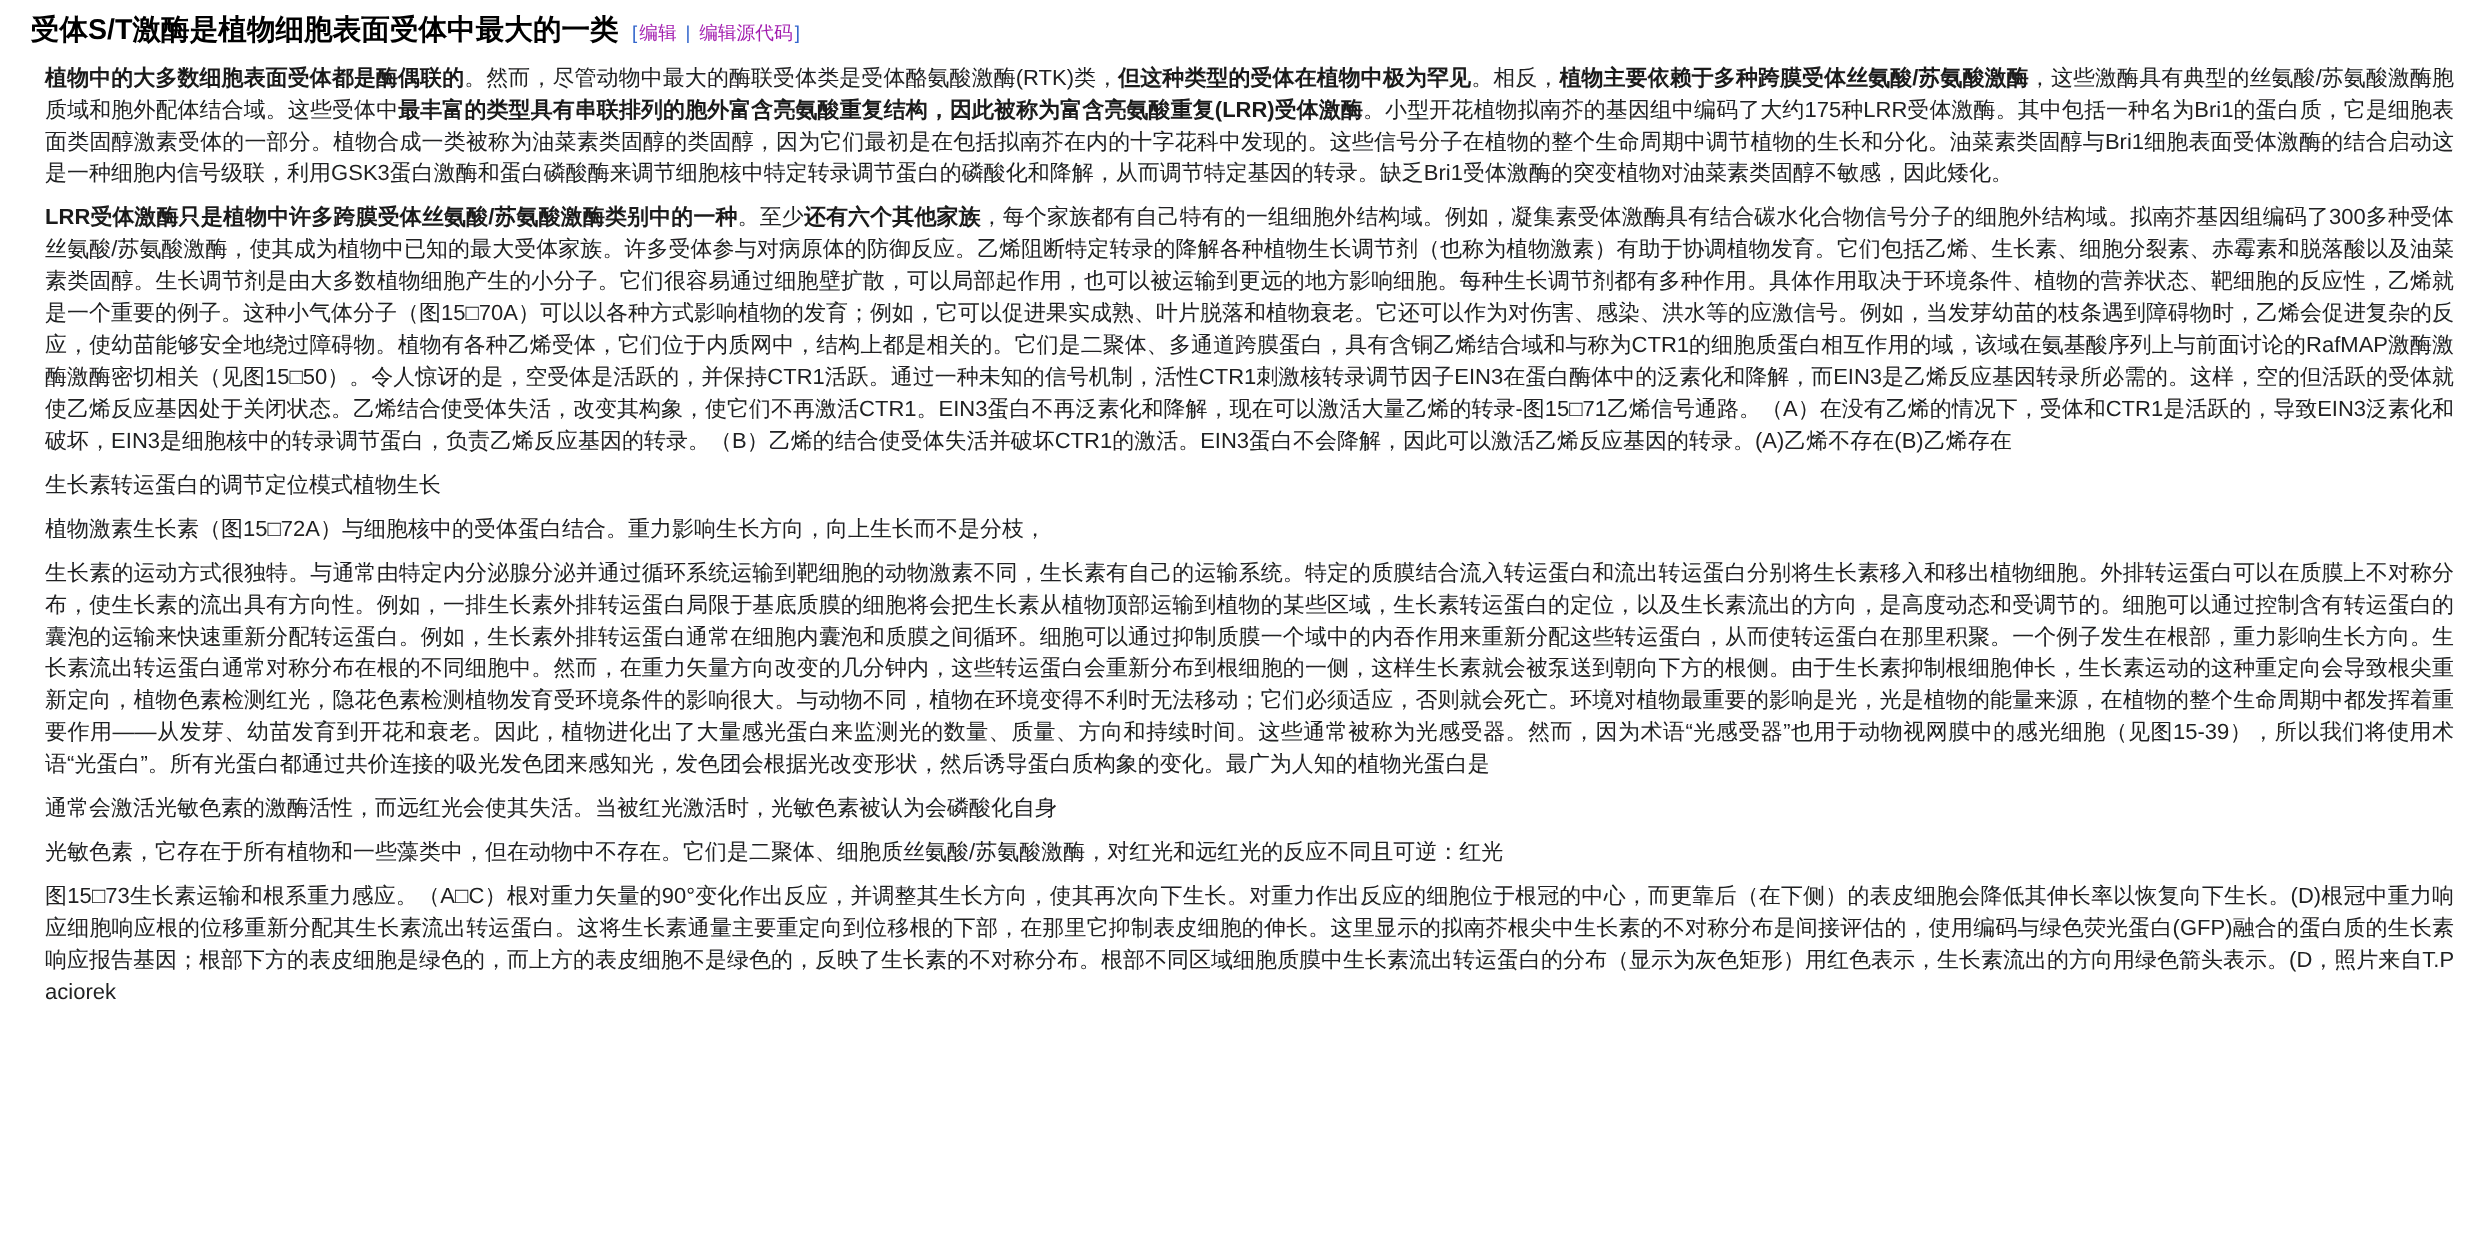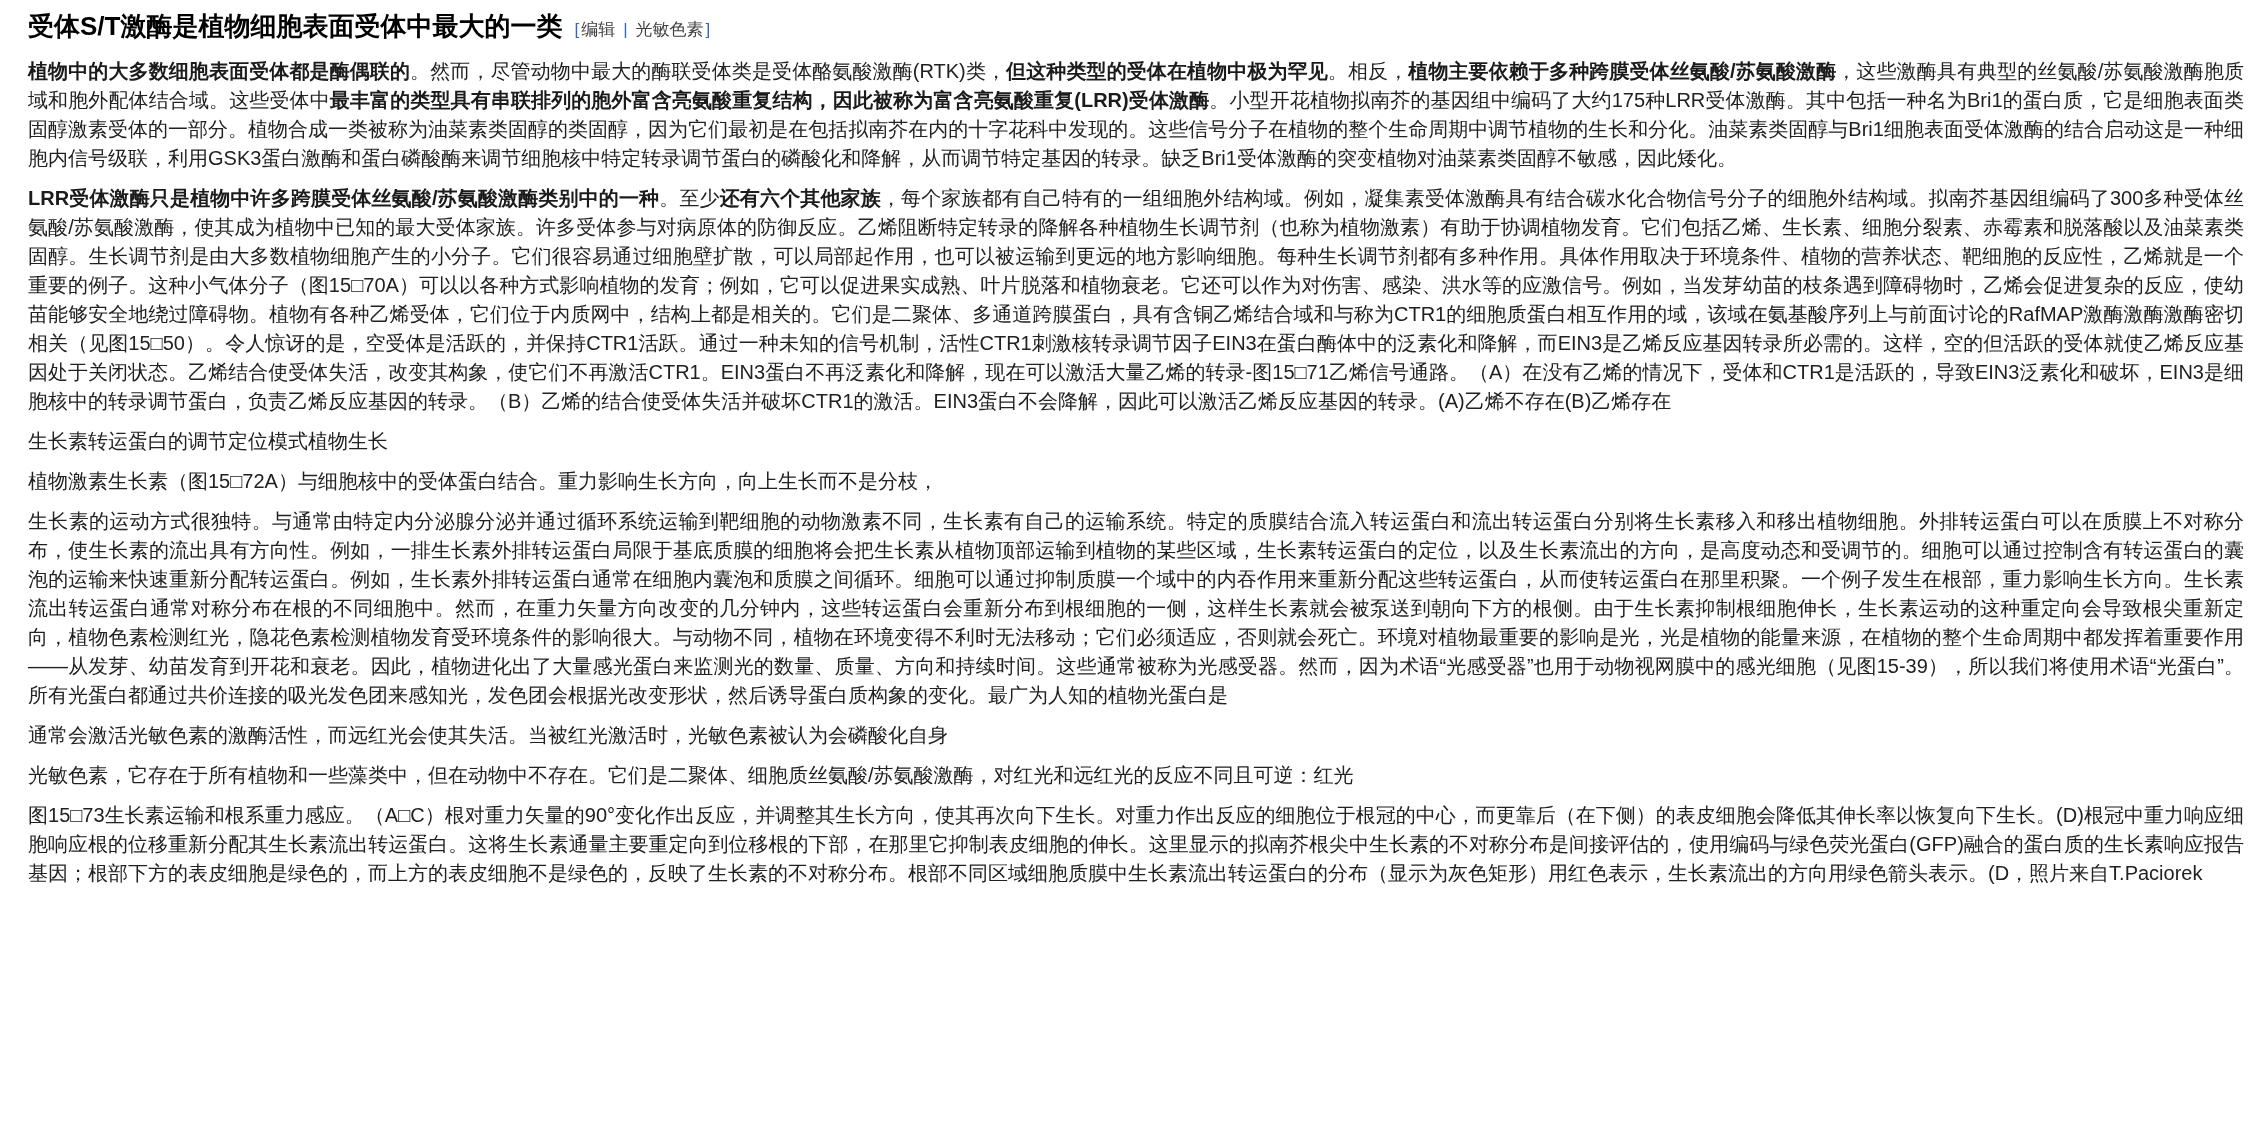--- a/index.html
+++ b/index.html
@@ -6,33 +6,33 @@
   body {
     width: 2250px; height: 1130px; overflow: hidden;
     background: #ffffff; color: #202122;
     font-family: "Liberation Sans", "DejaVu Sans", sans-serif;
   }
   .page { padding: 8px 6px 0 28px; }
   .title-row { margin: 2px 0 6px 0; font-size: 26px; line-height: 32px; font-weight: bold; color: #000000; }
   .editsection { font-size: 17px; font-weight: normal; margin-left: 12px; white-space: nowrap; }
   .editsection .bracket { color: #3366cc; }
   .editsection .divider { color: #3366cc; margin: 0 6px; }
-  .editsection a { color: #404040; text-decoration: none; cursor: pointer; margin: 0 2px; }
+  .editsection a { color: #a21caf; text-decoration: none; cursor: pointer; margin: 0 2px; }
   #article-body p {
-    margin: 11px 0; font-size: 20px; line-height: 29px;
+    margin: 11px 13px; font-size: 20px; line-height: 29px;
     text-align: justify; text-justify: inter-ideograph; word-break: break-all;
   }
   #article-body b { font-weight: bold; color: #1b1b1b; }
 </style>
 </head>
 <body>
 
 <div class="page">
   <h2 class="title-row">
-    <span>受体S/T激酶是植物细胞表面受体中最大的一类</span><span class="editsection"><span class="bracket">[</span><a>编辑</a><span class="divider">|</span><a>光敏色素</a><span class="bracket">]</span></span>
+    <span>受体S/T激酶是植物细胞表面受体中最大的一类</span><span class="editsection"><span class="bracket">[</span><a>编辑</a><span class="divider">|</span><a>编辑源代码</a><span class="bracket">]</span></span>
   </h2>
   <div id="article-body">
       <p><b>植物中的大多数细胞表面受体都是酶偶联的</b><span>。然而，尽管动物中最大的酶联受体类是受体酪氨酸激酶(RTK)类，</span><b>但这种类型的受体在植物中极为罕见</b><span>。相反，</span><b>植物主要依赖于多种跨膜受体丝氨酸/苏氨酸激酶</b><span>，这些激酶具有典型的丝氨酸/苏氨酸激酶胞质域和胞外配体结合域。这些受体中</span><b>最丰富的类型具有串联排列的胞外富含亮氨酸重复结构，因此被称为富含亮氨酸重复(LRR)受体激酶</b><span>。小型开花植物拟南芥的基因组中编码了大约175种LRR受体激酶。其中包括一种名为Bri1的蛋白质，它是细胞表面类固醇激素受体的一部分。植物合成一类被称为油菜素类固醇的类固醇，因为它们最初是在包括拟南芥在内的十字花科中发现的。这些信号分子在植物的整个生命周期中调节植物的生长和分化。油菜素类固醇与Bri1细胞表面受体激酶的结合启动这是一种细胞内信号级联，利用GSK3蛋白激酶和蛋白磷酸酶来调节细胞核中特定转录调节蛋白的磷酸化和降解，从而调节特定基因的转录。缺乏Bri1受体激酶的突变植物对油菜素类固醇不敏感，因此矮化。</span></p>
       <p><b>LRR受体激酶只是植物中许多跨膜受体丝氨酸/苏氨酸激酶类别中的一种</b><span>。至少</span><b>还有六个其他家族</b><span>，每个家族都有自己特有的一组细胞外结构域。例如，凝集素受体激酶具有结合碳水化合物信号分子的细胞外结构域。拟南芥基因组编码了300多种受体丝氨酸/苏氨酸激酶，使其成为植物中已知的最大受体家族。许多受体参与对病原体的防御反应。乙烯阻断特定转录的降解各种植物生长调节剂（也称为植物激素）有助于协调植物发育。它们包括乙烯、生长素、细胞分裂素、赤霉素和脱落酸以及油菜素类固醇。生长调节剂是由大多数植物细胞产生的小分子。它们很容易通过细胞壁扩散，可以局部起作用，也可以被运输到更远的地方影响细胞。每种生长调节剂都有多种作用。具体作用取决于环境条件、植物的营养状态、靶细胞的反应性，乙烯就是一个重要的例子。这种小气体分子（图15□70A）可以以各种方式影响植物的发育；例如，它可以促进果实成熟、叶片脱落和植物衰老。它还可以作为对伤害、感染、洪水等的应激信号。例如，当发芽幼苗的枝条遇到障碍物时，乙烯会促进复杂的反应，使幼苗能够安全地绕过障碍物。植物有各种乙烯受体，它们位于内质网中，结构上都是相关的。它们是二聚体、多通道跨膜蛋白，具有含铜乙烯结合域和与称为CTR1的细胞质蛋白相互作用的域，该域在氨基酸序列上与前面讨论的RafMAP激酶激酶激酶密切相关（见图15□50）。令人惊讶的是，空受体是活跃的，并保持CTR1活跃。通过一种未知的信号机制，活性CTR1刺激核转录调节因子EIN3在蛋白酶体中的泛素化和降解，而EIN3是乙烯反应基因转录所必需的。这样，空的但活跃的受体就使乙烯反应基因处于关闭状态。乙烯结合使受体失活，改变其构象，使它们不再激活CTR1。EIN3蛋白不再泛素化和降解，现在可以激活大量乙烯的转录-图15□71乙烯信号通路。（A）在没有乙烯的情况下，受体和CTR1是活跃的，导致EIN3泛素化和破坏，EIN3是细胞核中的转录调节蛋白，负责乙烯反应基因的转录。（B）乙烯的结合使受体失活并破坏CTR1的激活。EIN3蛋白不会降解，因此可以激活乙烯反应基因的转录。(A)乙烯不存在(B)乙烯存在</span></p>
       <p><span>生长素转运蛋白的调节定位模式植物生长</span></p>
       <p><span>植物激素生长素（图15□72A）与细胞核中的受体蛋白结合。重力影响生长方向，向上生长而不是分枝，</span></p>
       <p><span>生长素的运动方式很独特。与通常由特定内分泌腺分泌并通过循环系统运输到靶细胞的动物激素不同，生长素有自己的运输系统。特定的质膜结合流入转运蛋白和流出转运蛋白分别将生长素移入和移出植物细胞。外排转运蛋白可以在质膜上不对称分布，使生长素的流出具有方向性。例如，一排生长素外排转运蛋白局限于基底质膜的细胞将会把生长素从植物顶部运输到植物的某些区域，生长素转运蛋白的定位，以及生长素流出的方向，是高度动态和受调节的。细胞可以通过控制含有转运蛋白的囊泡的运输来快速重新分配转运蛋白。例如，生长素外排转运蛋白通常在细胞内囊泡和质膜之间循环。细胞可以通过抑制质膜一个域中的内吞作用来重新分配这些转运蛋白，从而使转运蛋白在那里积聚。一个例子发生在根部，重力影响生长方向。生长素流出转运蛋白通常对称分布在根的不同细胞中。然而，在重力矢量方向改变的几分钟内，这些转运蛋白会重新分布到根细胞的一侧，这样生长素就会被泵送到朝向下方的根侧。由于生长素抑制根细胞伸长，生长素运动的这种重定向会导致根尖重新定向，植物色素检测红光，隐花色素检测植物发育受环境条件的影响很大。与动物不同，植物在环境变得不利时无法移动；它们必须适应，否则就会死亡。环境对植物最重要的影响是光，光是植物的能量来源，在植物的整个生命周期中都发挥着重要作用——从发芽、幼苗发育到开花和衰老。因此，植物进化出了大量感光蛋白来监测光的数量、质量、方向和持续时间。这些通常被称为光感受器。然而，因为术语“光感受器”也用于动物视网膜中的感光细胞（见图15-39），所以我们将使用术语“光蛋白”。所有光蛋白都通过共价连接的吸光发色团来感知光，发色团会根据光改变形状，然后诱导蛋白质构象的变化。最广为人知的植物光蛋白是</span></p>
       <p><span>通常会激活光敏色素的激酶活性，而远红光会使其失活。当被红光激活时，光敏色素被认为会磷酸化自身</span></p>
       <p><span>光敏色素，它存在于所有植物和一些藻类中，但在动物中不存在。它们是二聚体、细胞质丝氨酸/苏氨酸激酶，对红光和远红光的反应不同且可逆：红光</span></p>
       <p><span>图15□73生长素运输和根系重力感应。（A□C）根对重力矢量的90°变化作出反应，并调整其生长方向，使其再次向下生长。对重力作出反应的细胞位于根冠的中心，而更靠后（在下侧）的表皮细胞会降低其伸长率以恢复向下生长。(D)根冠中重力响应细胞响应根的位移重新分配其生长素流出转运蛋白。这将生长素通量主要重定向到位移根的下部，在那里它抑制表皮细胞的伸长。这里显示的拟南芥根尖中生长素的不对称分布是间接评估的，使用编码与绿色荧光蛋白(GFP)融合的蛋白质的生长素响应报告基因；根部下方的表皮细胞是绿色的，而上方的表皮细胞不是绿色的，反映了生长素的不对称分布。根部不同区域细胞质膜中生长素流出转运蛋白的分布（显示为灰色矩形）用红色表示，生长素流出的方向用绿色箭头表示。(D，照片来自T.Paciorek</span></p>

